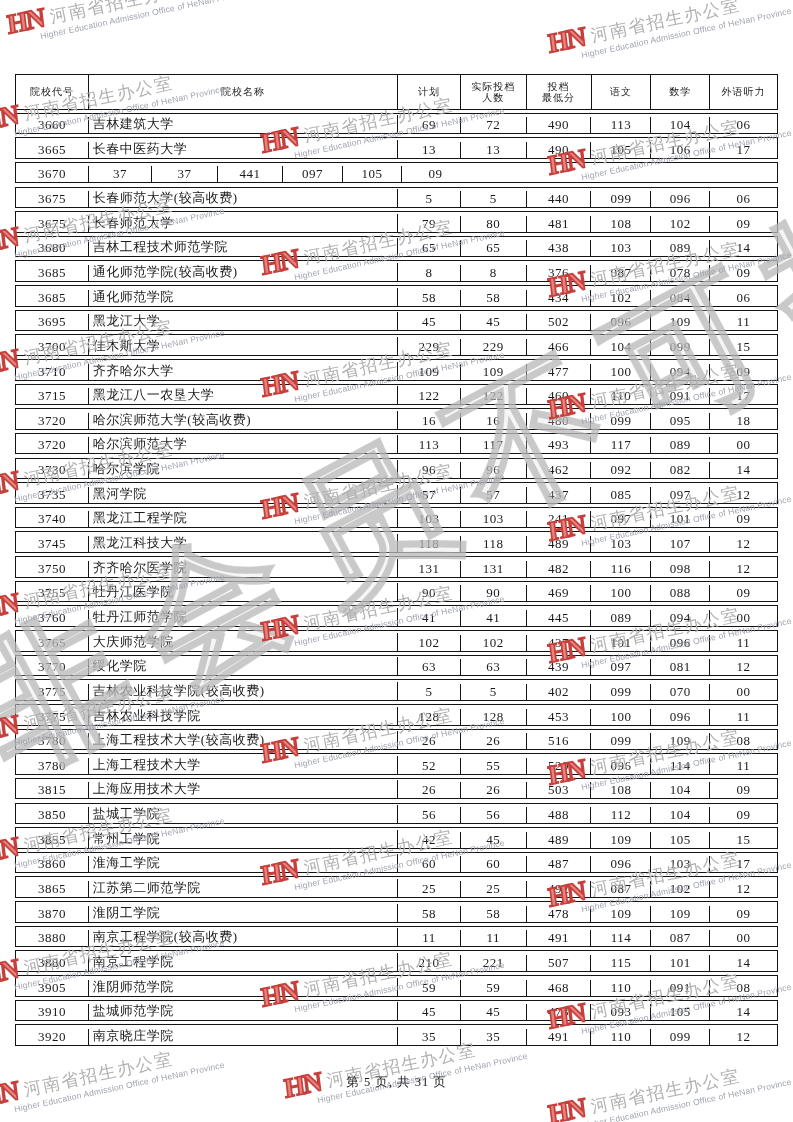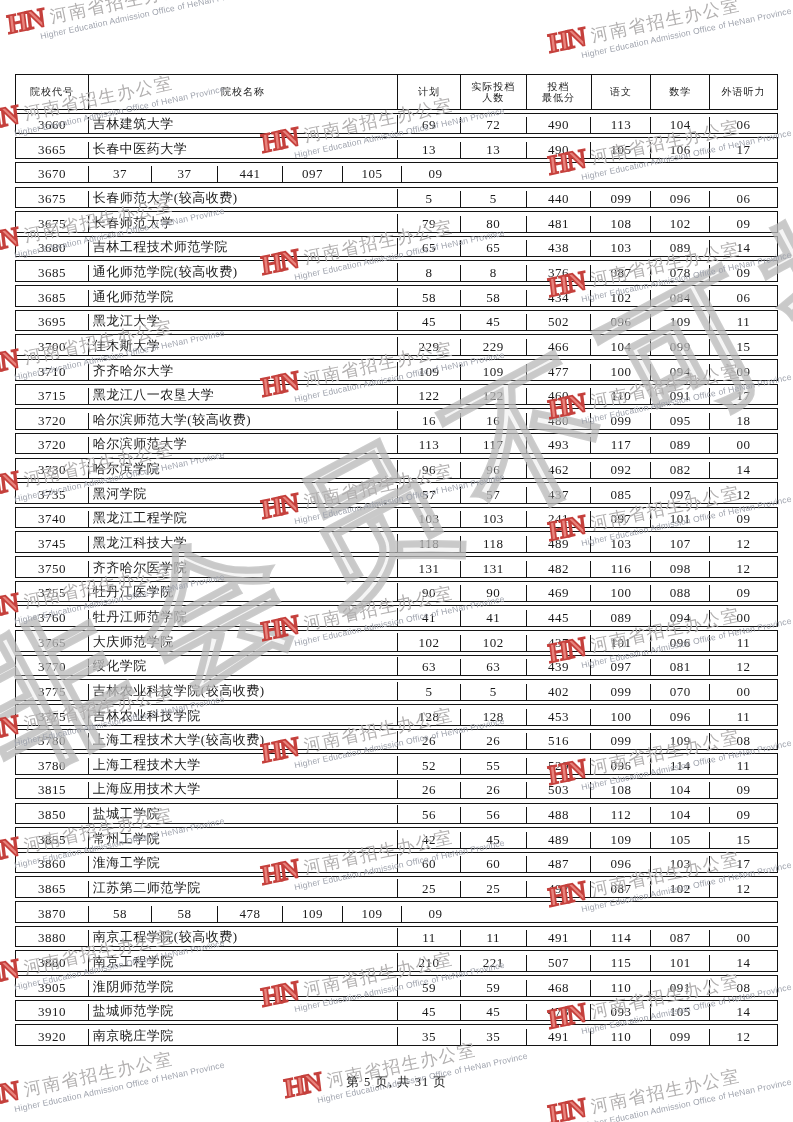--- a/index.html
+++ b/index.html
@@ -424,20 +424,21 @@
           <div class="td c1">江苏第二师范学院</div>
           <div class="td c2">25</div>
           <div class="td c3">25</div>
           <div class="td c4">492</div>
           <div class="td c5">087</div>
           <div class="td c6">102</div>
           <div class="td c7">12</div>
         </div>
         <div class="tr">
           <div class="td c0">3870</div>
+          <div class="td c1">淮阴工学院</div>
           <div class="td c2">58</div>
           <div class="td c3">58</div>
           <div class="td c4">478</div>
           <div class="td c5">109</div>
           <div class="td c6">109</div>
           <div class="td c7">09</div>
         </div>
         <div class="tr">
           <div class="td c0">3880</div>
           <div class="td c1">南京工程学院(较高收费)</div>

